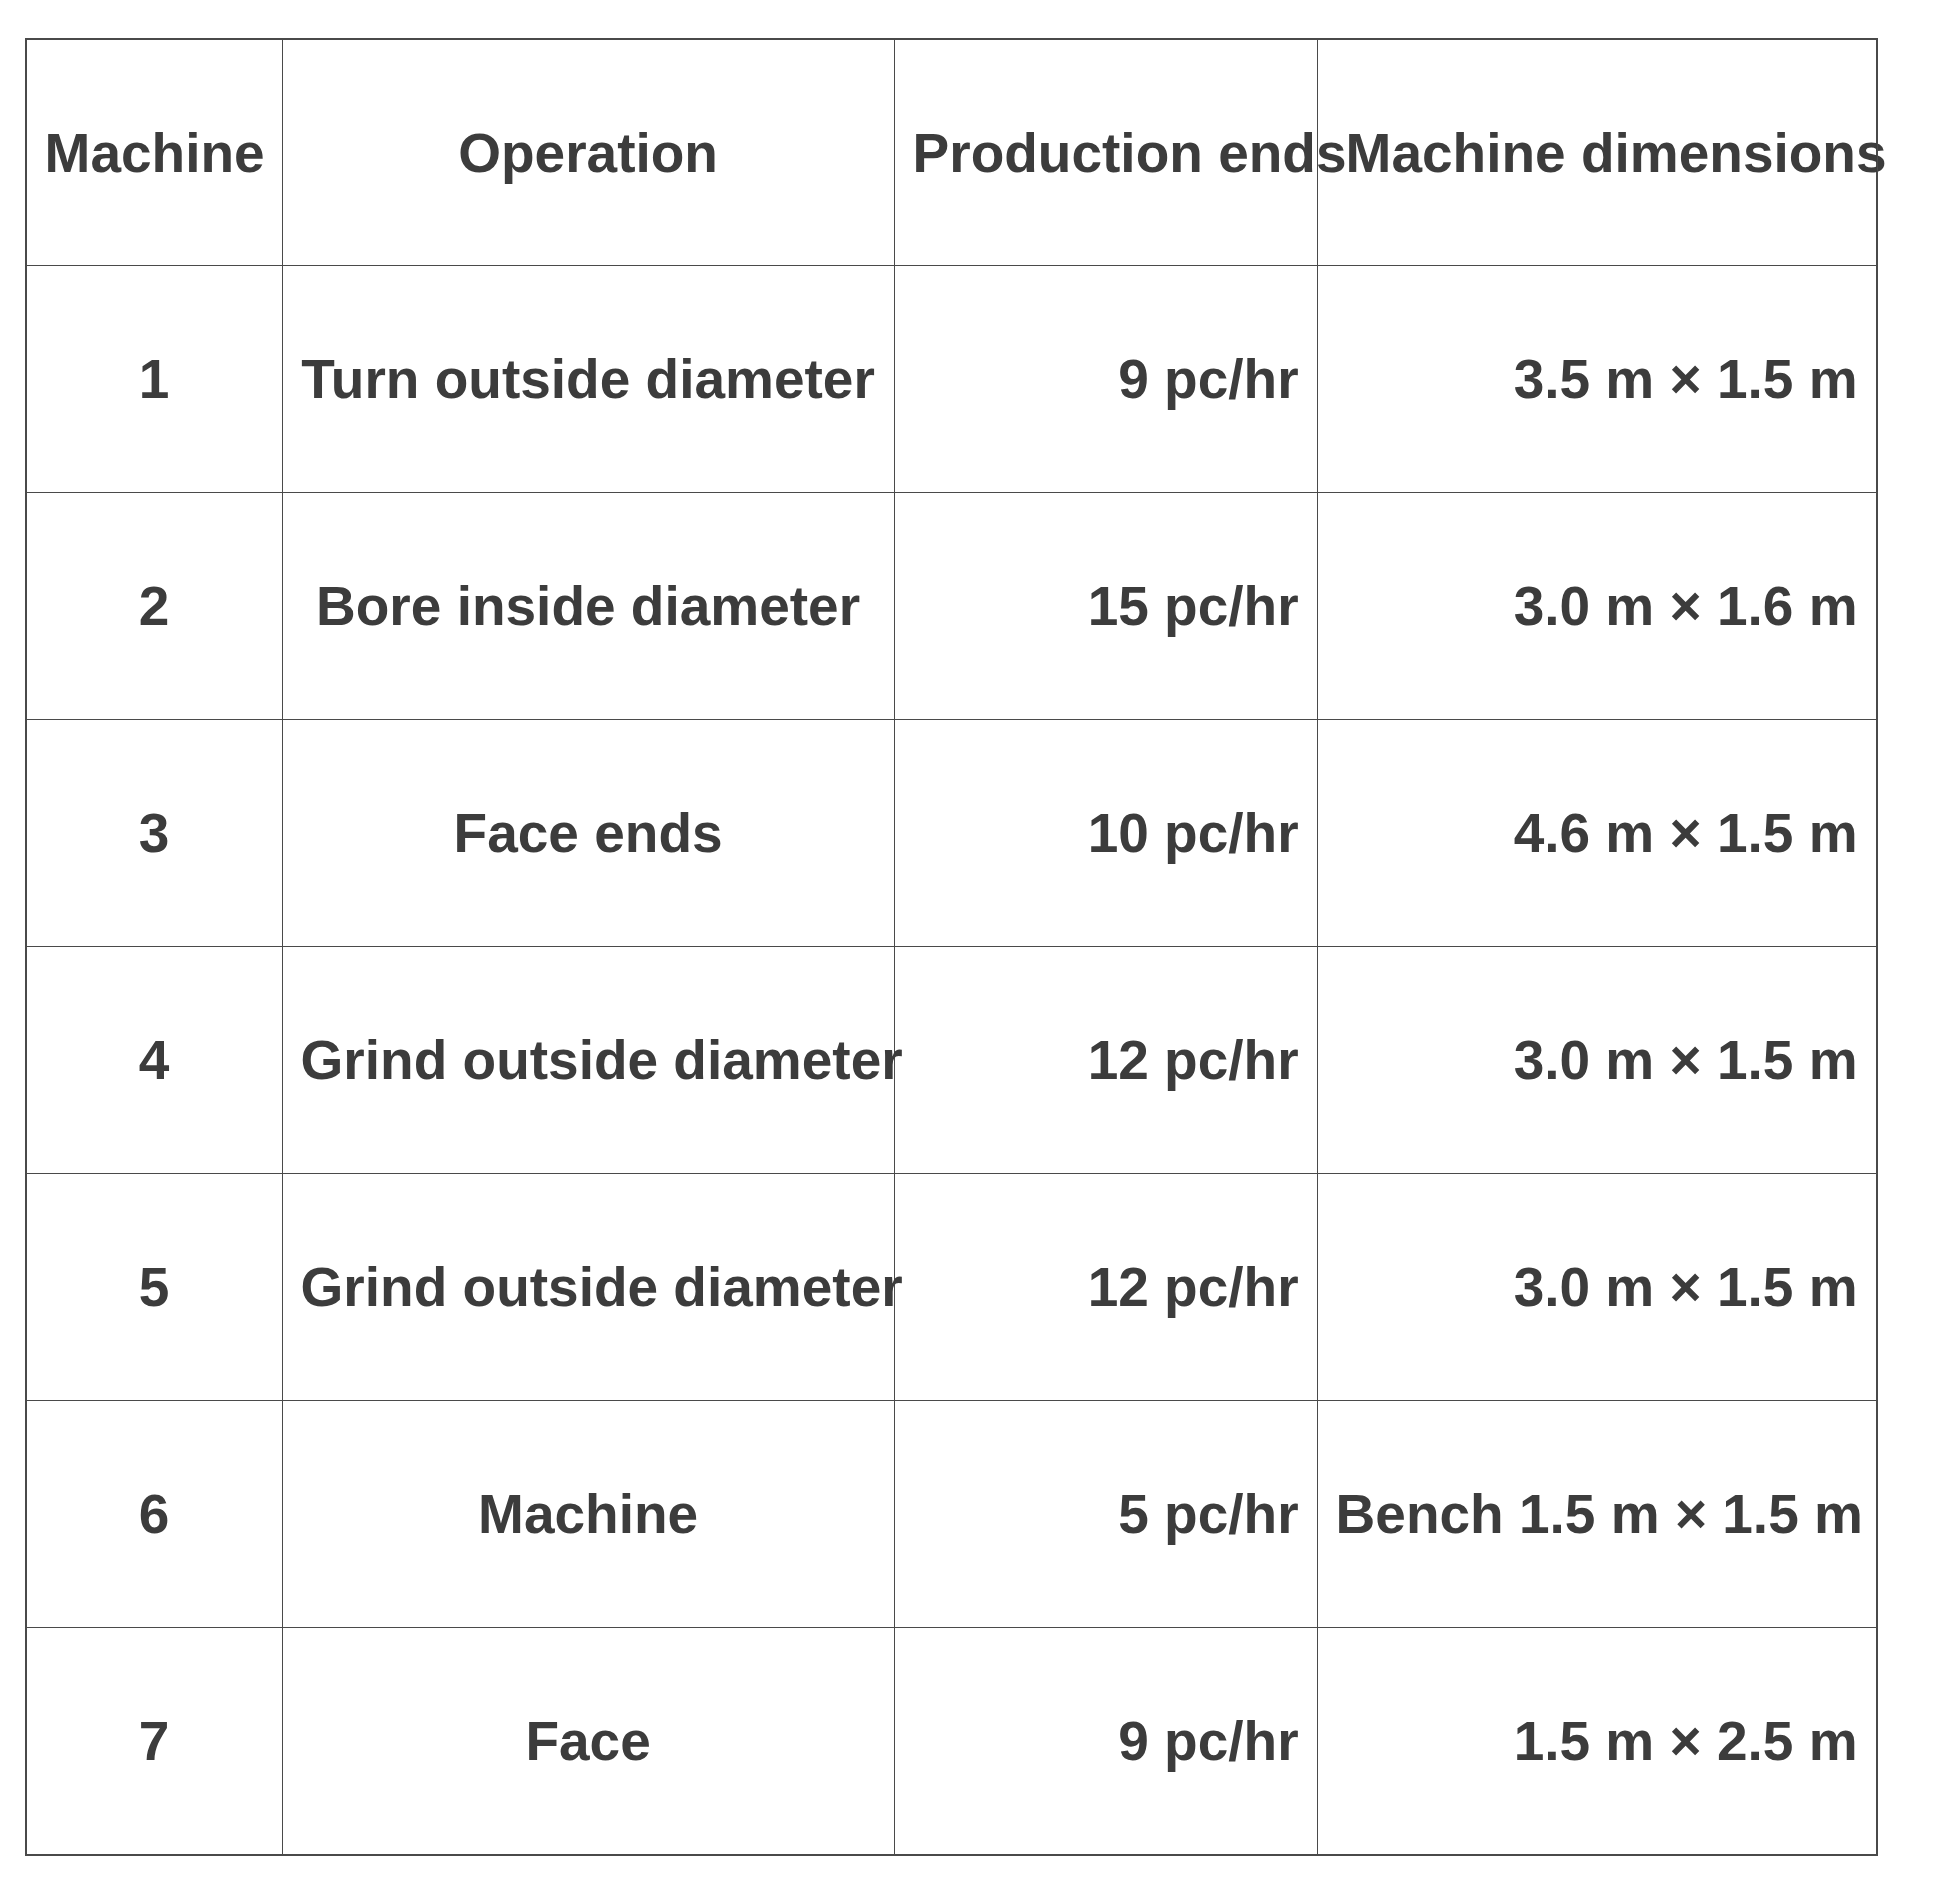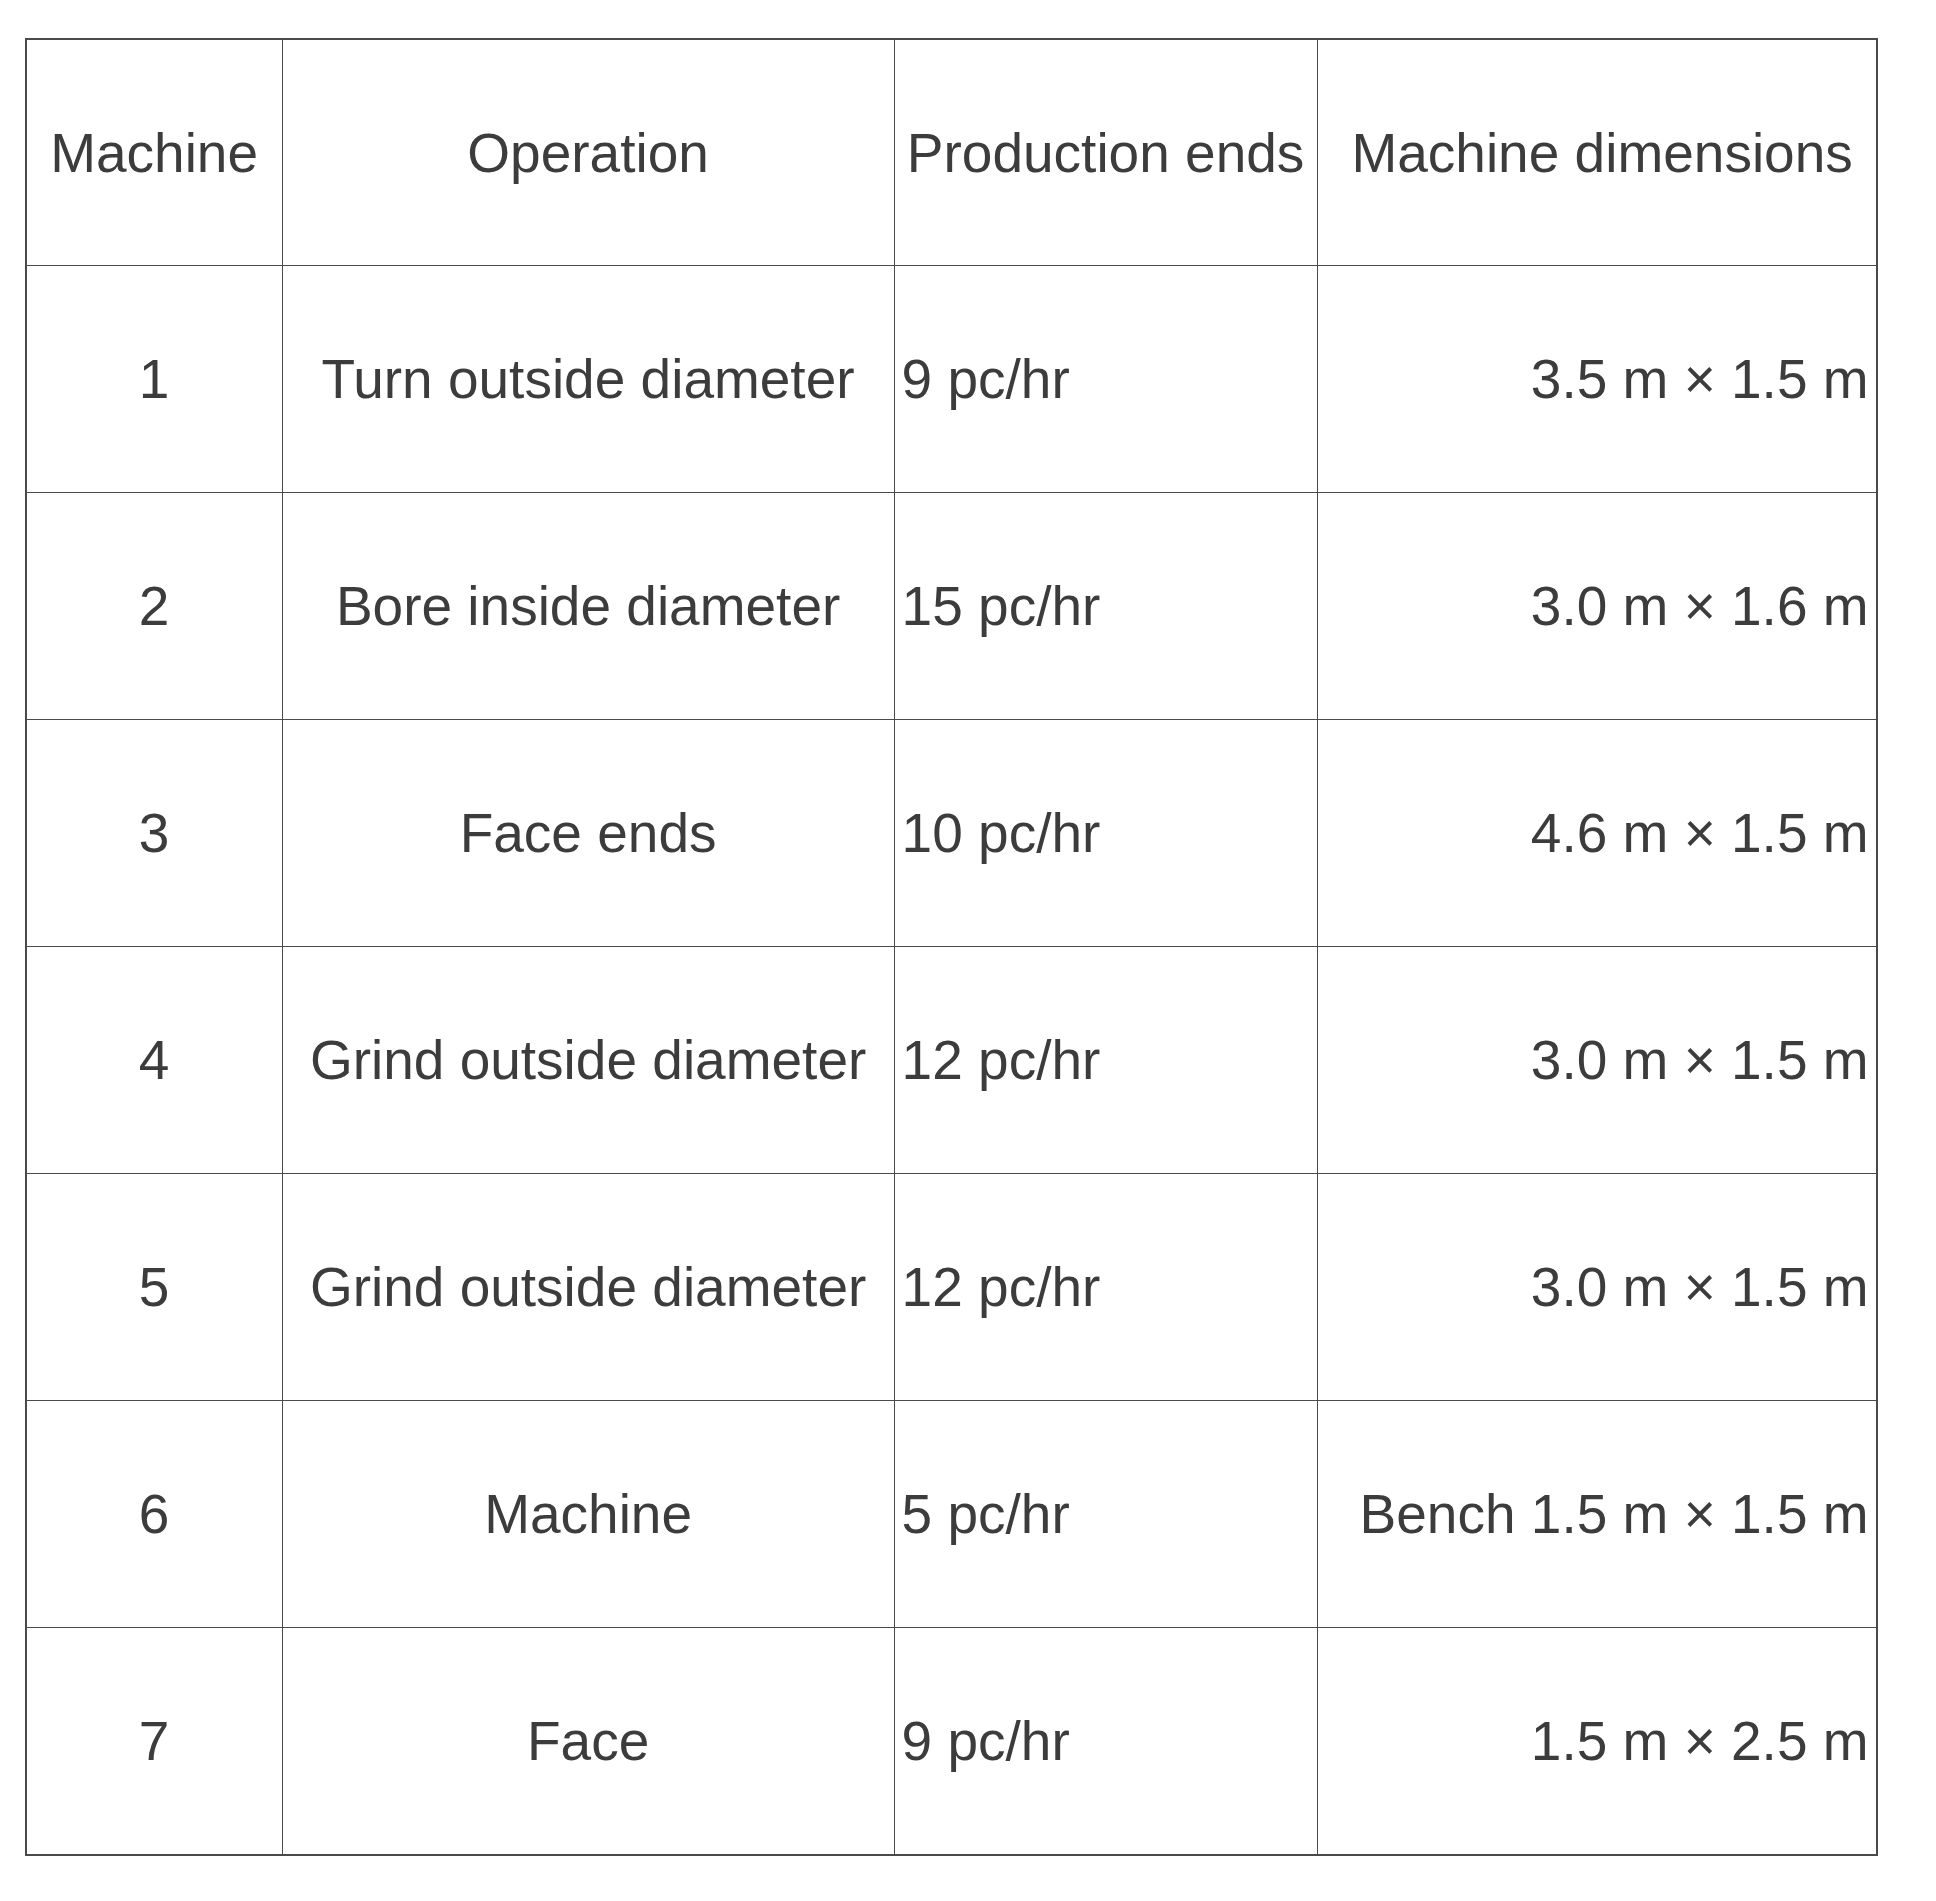--- a/index.html
+++ b/index.html
@@ -40,22 +40,22 @@
   }
 
   table.spec-table col.c-machine     { width: 256px; }
   table.spec-table col.c-operation   { width: 612px; }
   table.spec-table col.c-rate        { width: 423px; }
   table.spec-table col.c-dimensions  { width: 559px; }
 
   table.spec-table th,
   table.spec-table td {
     border: 1.9px solid #4a4a4a;
-    padding: 0 7px;
-    font-weight: 400;
+    padding: 0 18px;
+    font-weight: 700;
     vertical-align: middle;
     box-sizing: border-box;
     white-space: nowrap;
   }
 
   table.spec-table thead th {
     height: 226px;
     text-align: center;
   }
   table.spec-table thead th.h-dimensions {
@@ -63,21 +63,21 @@
     padding-left: 28px;
     padding-right: 17px;
   }
 
   table.spec-table tbody td {
     height: 227px;
   }
 
   td.cell-machine    { text-align: center; }
   td.cell-operation  { text-align: center; padding-left: 30px; }
-  td.cell-rate       { text-align: left; }
+  td.cell-rate       { text-align: right; }
   td.cell-dimensions { text-align: right; padding-right: 26.5px; }
 
   
   table.spec-table {
     outline: 0.9px solid #4a4a4a;
     outline-offset: 0px;
   }
 </style>
 </head>
 <body>

